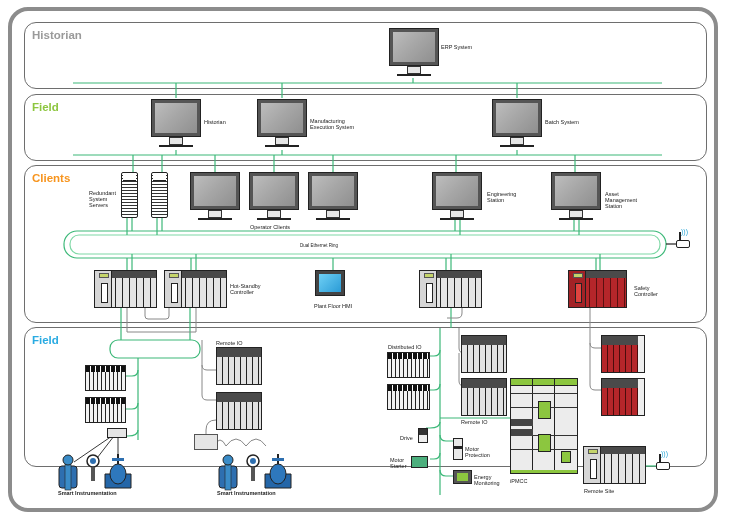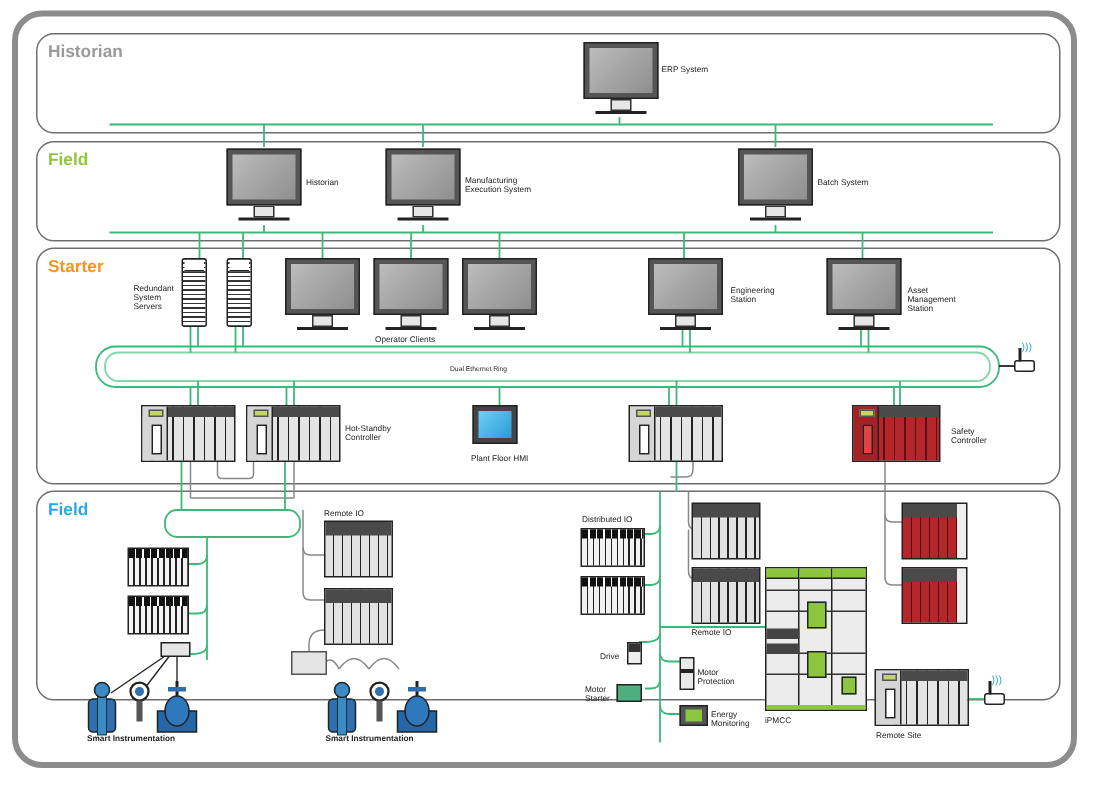--- a/index.html
+++ b/index.html
@@ -60,21 +60,21 @@
 
 <div class="frame"></div>
 
 <div class="layer" style="left:24px;top:22px;width:683px;height:67px;">
   <div class="layer-title" style="color:#9a9a9a;">Historian</div>
 </div>
 <div class="layer" style="left:24px;top:94px;width:683px;height:67px;">
   <div class="layer-title" style="color:#8dc63f;">Field</div>
 </div>
 <div class="layer" style="left:24px;top:165px;width:683px;height:158px;">
-  <div class="layer-title" style="color:#f7941d;">Starter</div>
+  <div class="layer-title" style="color:#f7941d;">Clients</div>
 </div>
 <div class="layer" style="left:24px;top:327px;width:683px;height:140px;">
   <div class="layer-title" style="color:#29abe2;">Field</div>
 </div>
 
 <svg class="wires" viewBox="0 0 730 523">
   <g fill="none" stroke="#3cb878" stroke-width="1.2">
 
     <line x1="73" y1="83" x2="662" y2="83"></line>
     <line x1="413" y1="78" x2="413" y2="83"></line>

